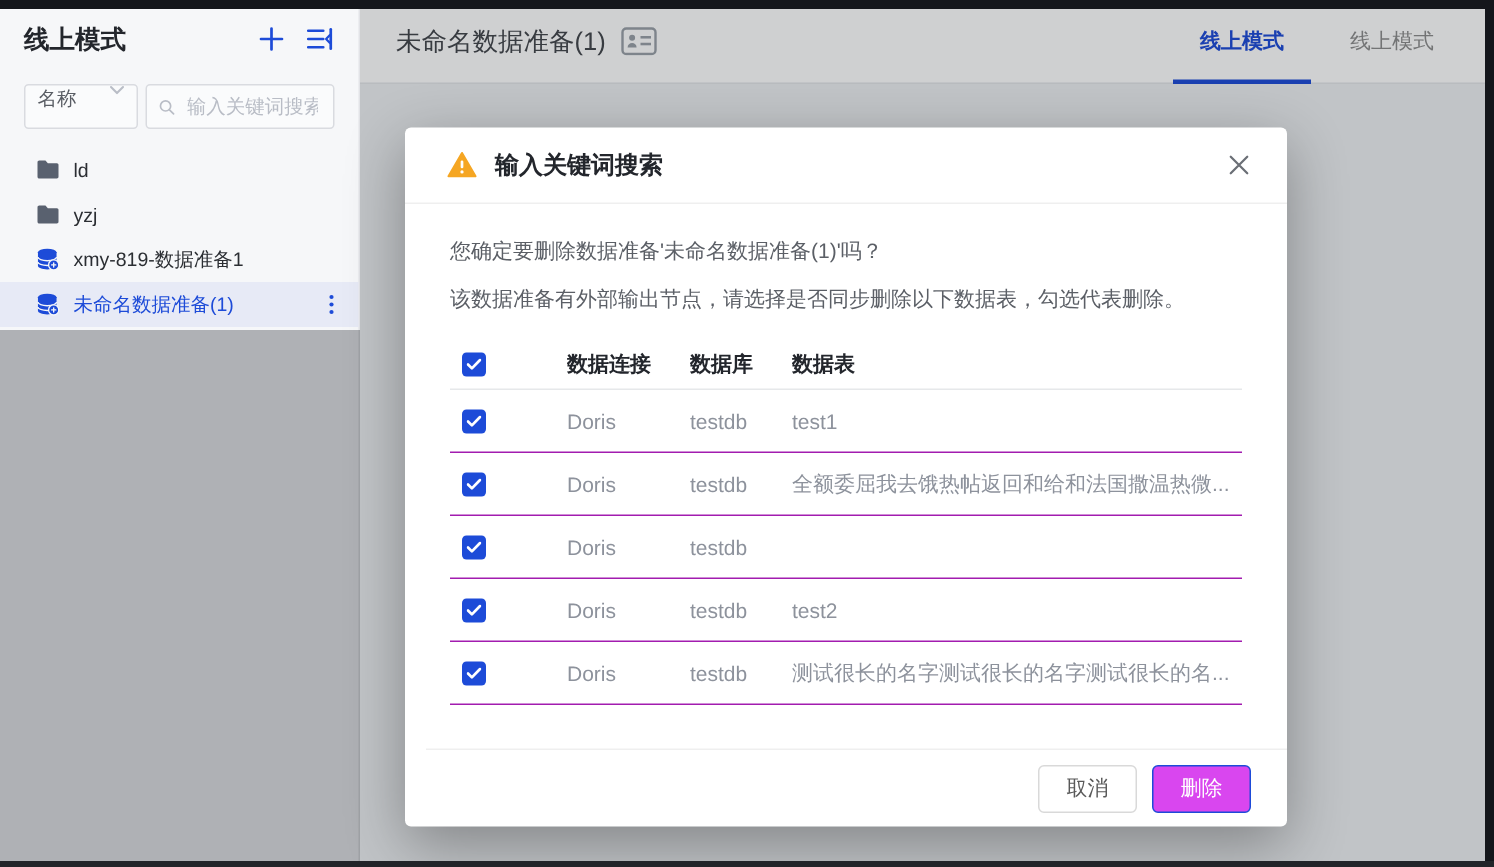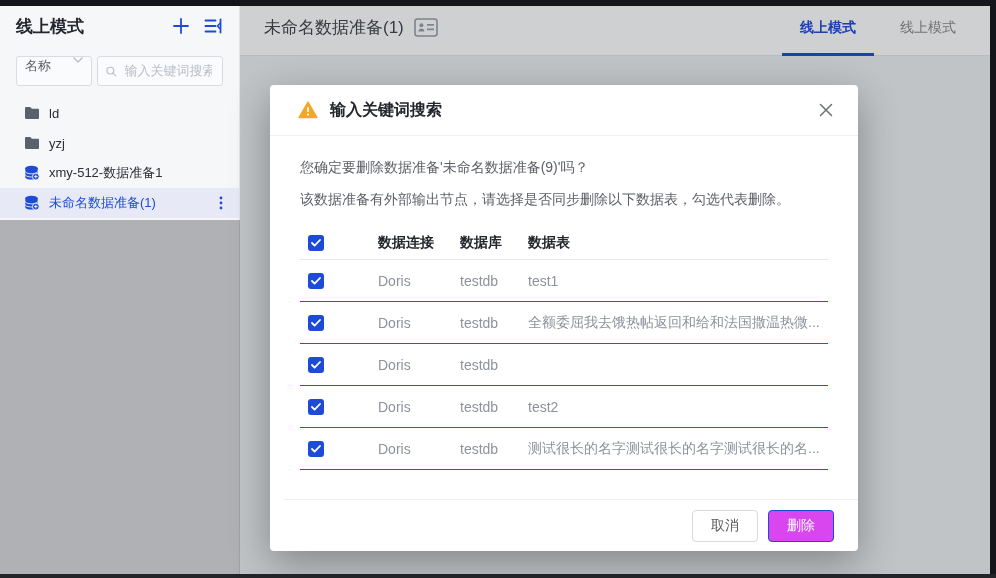--- a/index.html
+++ b/index.html
@@ -160,21 +160,21 @@
         </div>
         <div class="side-item">
           <svg width="16" height="16" viewBox="0 0 16 16" style="flex:none">
             <ellipse cx="7.5" cy="3.2" rx="6.2" ry="2.4" fill="#1d4bd8"></ellipse>
             <path d="M1.3 3.2 v9 c0 1.3 2.8 2.4 6.2 2.4 s6.2-1.1 6.2-2.4 v-9" fill="#1d4bd8"></path>
             <path d="M1.3 6.4 c0 1.3 2.8 2.4 6.2 2.4 s6.2-1.1 6.2-2.4" fill="none" stroke="#f6f7f9" stroke-width="0.9"></path>
             <path d="M1.3 9.6 c0 1.3 2.8 2.4 6.2 2.4 s6.2-1.1 6.2-2.4" fill="none" stroke="#f6f7f9" stroke-width="0.9"></path>
             <circle cx="11.8" cy="11.6" r="3.4" fill="#1d4bd8" stroke="#f6f7f9" stroke-width="0.9"></circle>
             <path d="M10.4 11.6 h2.8 M11.8 10.2 v2.8" stroke="#f6f7f9" stroke-width="0.9" stroke-linecap="round"></path>
           </svg>
-          <span class="si-label">xmy-512-数据准备1</span>
+          <span class="si-label">xmy-819-数据准备1</span>
         </div>
         <div class="side-item selected">
           <svg width="16" height="16" viewBox="0 0 16 16" style="flex:none">
             <ellipse cx="7.5" cy="3.2" rx="6.2" ry="2.4" fill="#1d4bd8"></ellipse>
             <path d="M1.3 3.2 v9 c0 1.3 2.8 2.4 6.2 2.4 s6.2-1.1 6.2-2.4 v-9" fill="#1d4bd8"></path>
             <path d="M1.3 6.4 c0 1.3 2.8 2.4 6.2 2.4 s6.2-1.1 6.2-2.4" fill="none" stroke="#f6f7f9" stroke-width="0.9"></path>
             <path d="M1.3 9.6 c0 1.3 2.8 2.4 6.2 2.4 s6.2-1.1 6.2-2.4" fill="none" stroke="#f6f7f9" stroke-width="0.9"></path>
             <circle cx="11.8" cy="11.6" r="3.4" fill="#1d4bd8" stroke="#f6f7f9" stroke-width="0.9"></circle>
             <path d="M10.4 11.6 h2.8 M11.8 10.2 v2.8" stroke="#f6f7f9" stroke-width="0.9" stroke-linecap="round"></path>
           </svg>
@@ -201,21 +201,21 @@
       </span>
       <span class="m-title">输入关键词搜索</span>
       <span class="m-close">
         <svg width="14" height="14" viewBox="0 0 14 14">
           <path d="M1.5 1.5 L12.5 12.5 M12.5 1.5 L1.5 12.5" stroke="#6b6f76" stroke-width="1.5" stroke-linecap="round"></path>
         </svg>
       </span>
     </div>
 
     <div class="m-body">
-      <p class="m-line">您确定要删除数据准备'未命名数据准备(9)'吗？</p>
+      <p class="m-line">您确定要删除数据准备'未命名数据准备(1)'吗？</p>
       <p class="m-line">该数据准备有外部输出节点，请选择是否同步删除以下数据表，勾选代表删除。</p>
 
       <div class="m-table">
         <div class="t-row t-head">
           <span class="col-check">
             <span class="cbx">
               <svg width="10" height="8" viewBox="0 0 10 8">
                 <path d="M1 4 l2.6 2.6 L9 1" stroke="#fff" stroke-width="1.8" fill="none" stroke-linecap="round" stroke-linejoin="round"></path>
               </svg>
             </span>

